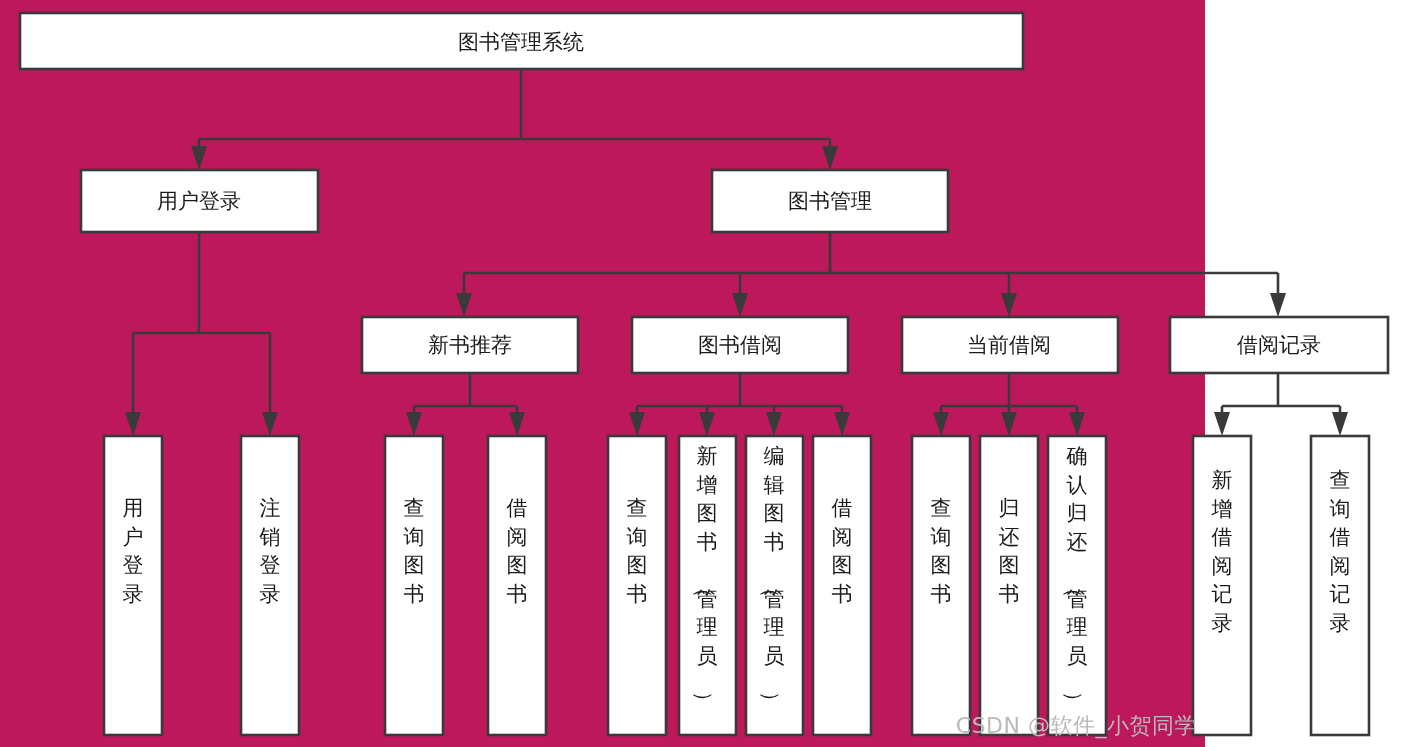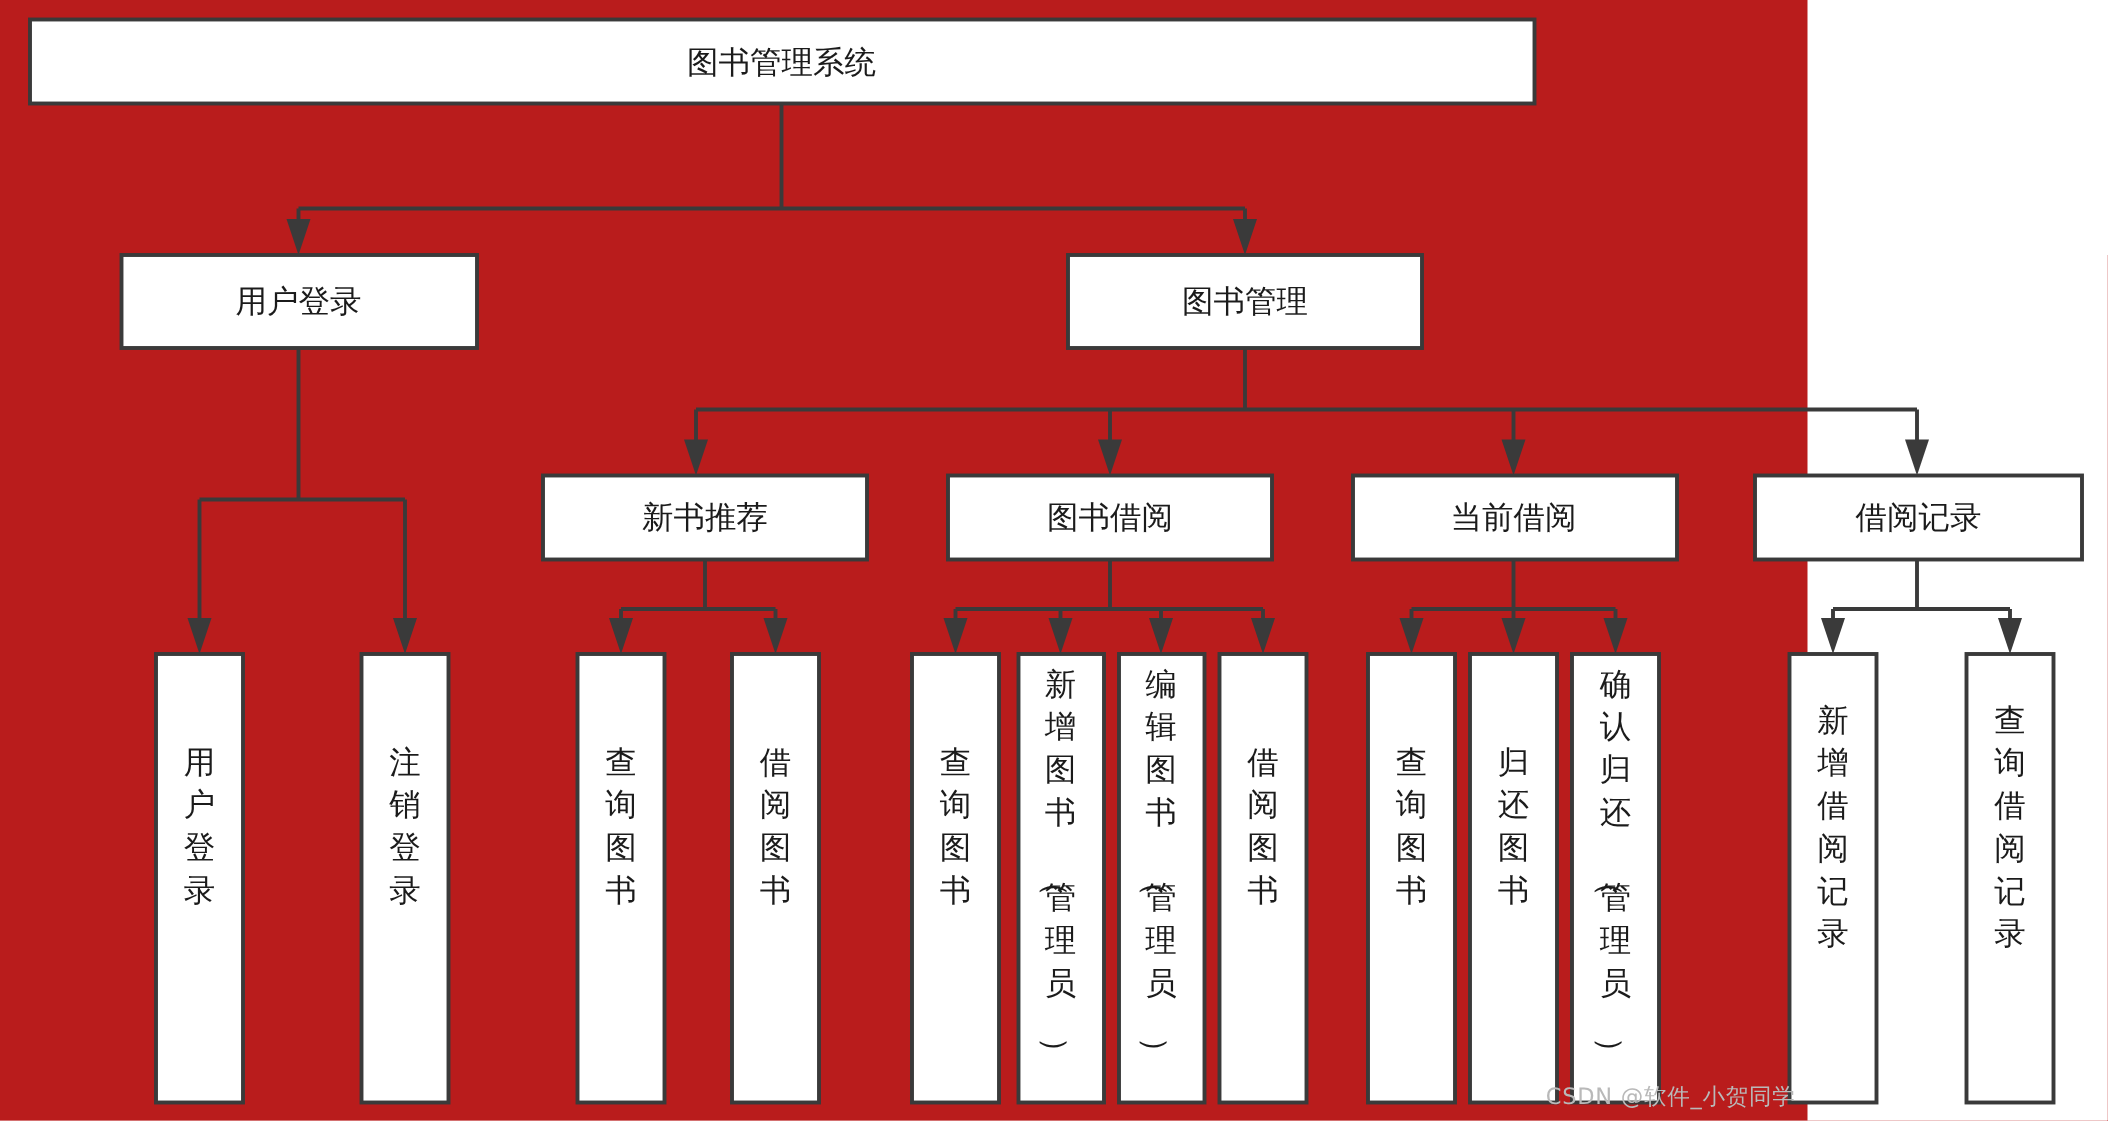--- a/index.html
+++ b/index.html
@@ -10,21 +10,21 @@
   body {
     width: 1405px;
     height: 747px;
     font-family: "DejaVu Sans", "Liberation Sans", sans-serif;
     overflow: hidden;
   }
   #diagram-root {
     position: relative;
     width: 1205px;
     height: 747px;
-    background: #b91c1c;
+    background: #be185d;
   }
   svg.diagram {
     position: absolute;
     top: 0;
     left: 0;
     width: 1405px;
     height: 747px;
   }
   .node-box {
     fill: #ffffff;
@@ -52,21 +52,21 @@
   }
   .arrow-head {
     fill: #3a3a3a;
     stroke: none;
   }
   .watermark {
     position: absolute;
     right: 8px;
     bottom: 6px;
     color: #b9b9b9;
-    font-size: 15px;
+    font-size: 22px;
     font-family: "DejaVu Sans", "Liberation Sans", sans-serif;
     letter-spacing: 0.5px;
     white-space: nowrap;
     user-select: none;
     text-align: center;
   }
 </style>
 </head>
 <body>
 

